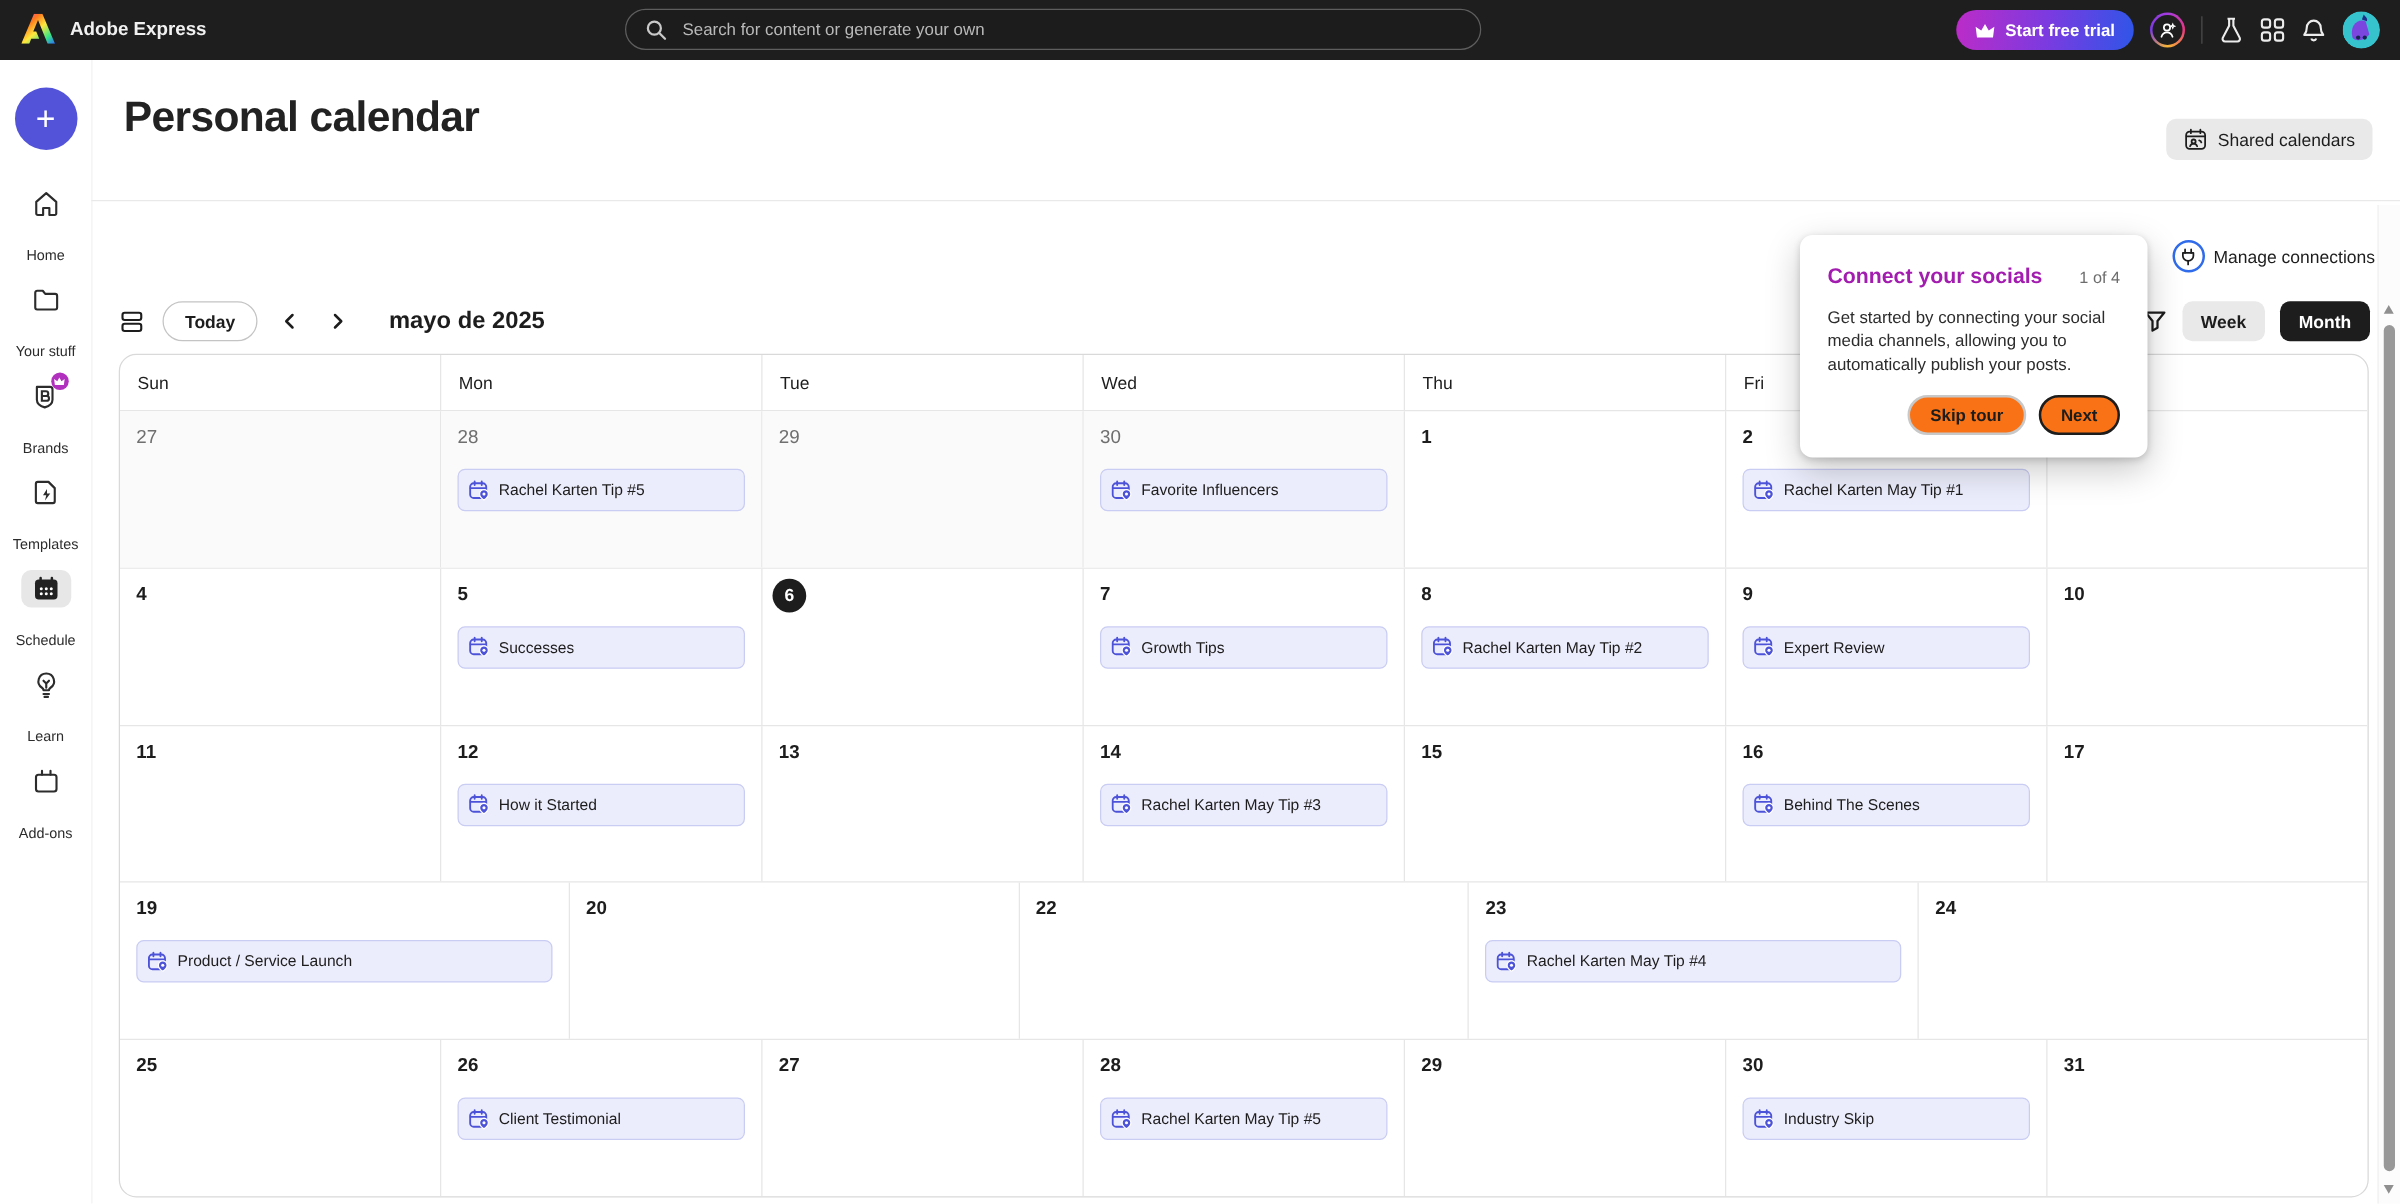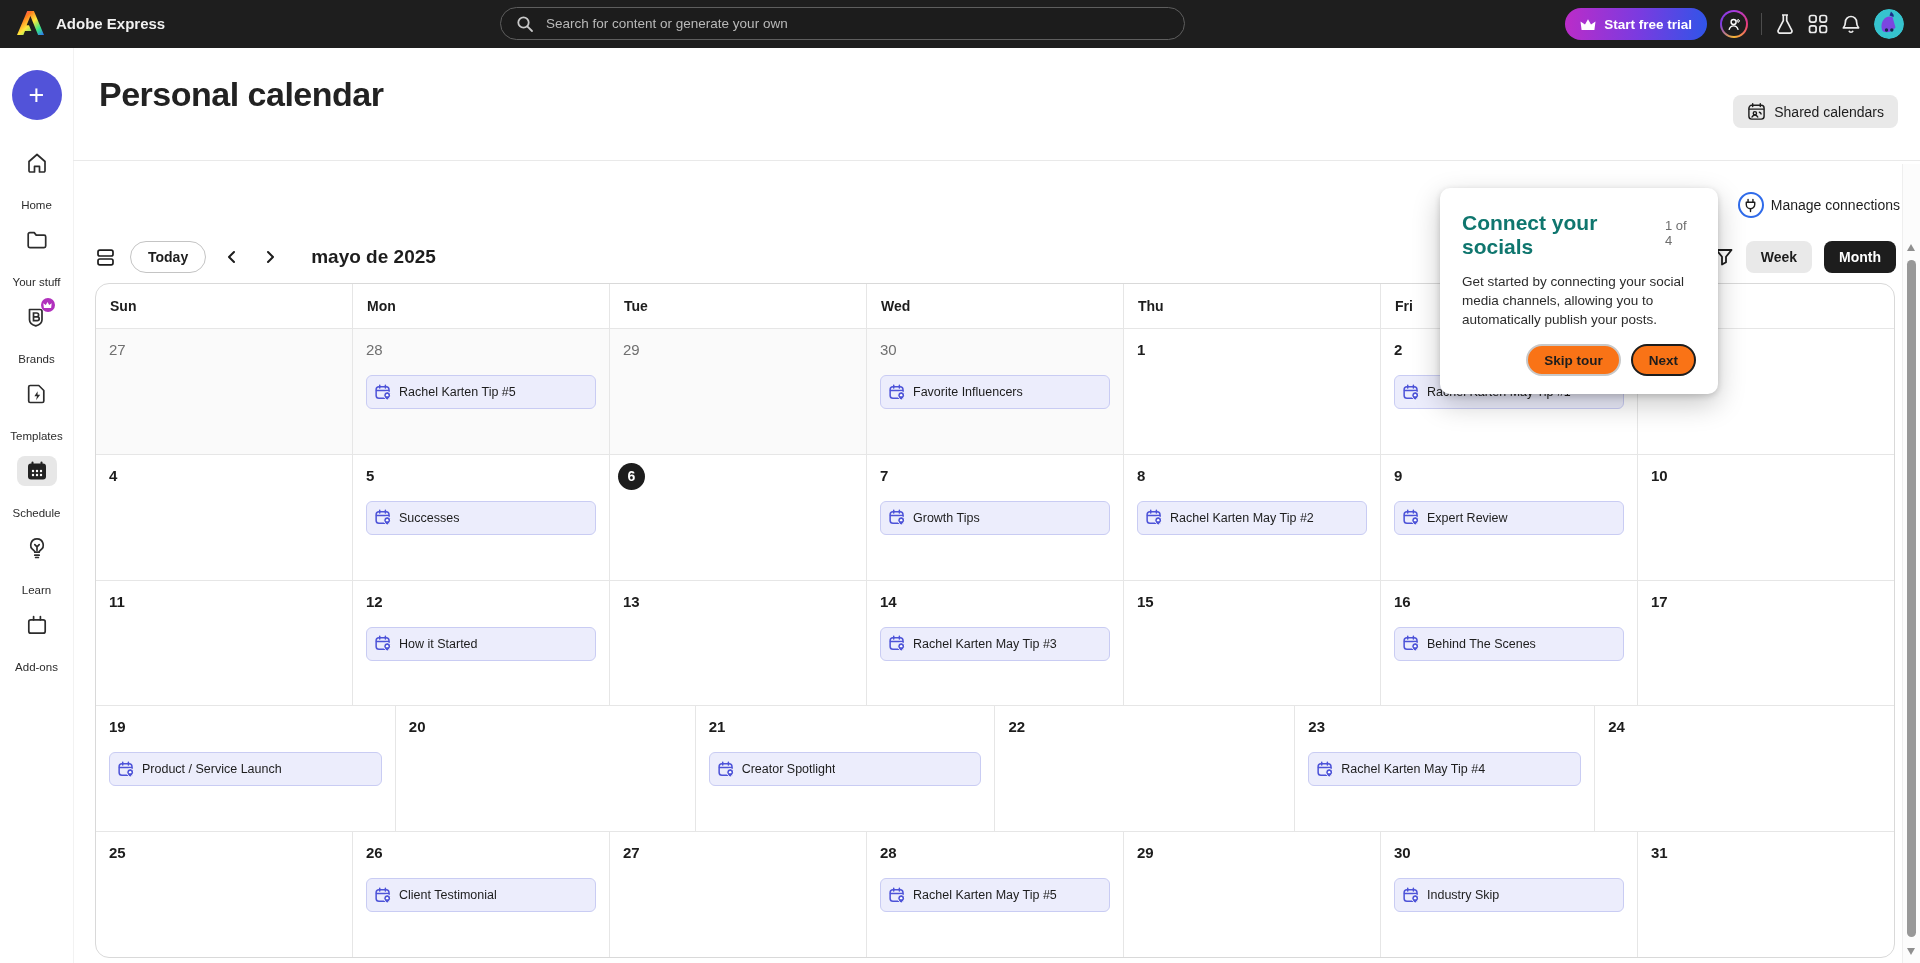--- a/index.html
+++ b/index.html
@@ -57,41 +57,41 @@
   .month-title{font-size:19px;font-weight:700;margin-left:29px;color:#1d1d1d;}
   .tb-right{margin-left:auto;display:flex;align-items:center;gap:12px;}
   .view-btn{height:32px;padding:0 15px;border:none;border-radius:8px;background:#e9e9e9;font-size:14px;font-weight:700;
             color:#1d1d1d;cursor:pointer;font-family:"Liberation Sans",sans-serif;}
   .view-btn.active{background:#1d1d1d;color:#fff;}
 
   
   .calendar{position:absolute;left:95px;top:283px;width:1800px;height:675px;border:1px solid #d9d9d9;border-radius:14px;
             overflow:hidden;display:flex;flex-direction:column;box-sizing:border-box;background:#fff;}
   .head-row{display:flex;height:44px;border-bottom:1px solid #e6e6e6;flex:none;}
-  .day-head{flex:1;display:flex;align-items:center;padding-left:14px;font-size:14px;font-weight:700;border-right:1px solid #e6e6e6;}
+  .day-head{flex:1;display:flex;align-items:center;padding-left:14px;font-size:14px;font-weight:400;border-right:1px solid #e6e6e6;}
   .head-row .day-head:last-child{border-right:none;}
   .week-row{flex:1;display:flex;border-bottom:1px solid #e6e6e6;}
   .week-row:last-child{border-bottom:none;}
   .day-cell{flex:1;border-right:1px solid #e6e6e6;padding:12px 13px;box-sizing:border-box;}
   .week-row .day-cell:last-child{border-right:none;}
   .day-cell.outside{background:#fafafa;}
   .date-row{height:26px;display:flex;align-items:flex-start;}
   .date-num{font-size:15px;font-weight:700;color:#1d1d1d;}
   .outside .date-num{color:#6f6f6f;font-weight:400;}
   .date-num.today{width:27px;height:27px;border-radius:50%;background:#1d1d1d;color:#fff;display:grid;place-items:center;
                   margin:-4px 0 0 -5px;font-size:14px;}
   .event-pill{margin-top:8px;height:27px;background:#ecedfc;border:1px solid #c9ccf3;border-radius:6px;
               display:flex;align-items:center;gap:7px;padding:16px 8px;cursor:pointer;box-sizing:border-box;}
   .event-title{font-size:12.5px;color:#1d1d1d;white-space:nowrap;overflow:hidden;}
 
   
   .tour-popup{position:absolute;left:1440px;top:188px;width:278px;box-sizing:border-box;background:#fff;border-radius:10px;
               padding:23px 22px 18px;box-shadow:0 2px 6px rgba(0,0,0,.16),0 10px 28px rgba(0,0,0,.22);z-index:50;}
   .tour-head{display:flex;justify-content:space-between;align-items:baseline;}
-  .tour-title{font-size:21px;font-weight:700;color:#0f766e;}
+  .tour-title{font-size:17px;font-weight:700;color:#a21caf;}
   .tour-step{font-size:13px;color:#6d6d6d;}
   .tour-body{margin-top:13px;font-size:13.5px;line-height:1.42;color:#2c2c2c;}
   .tour-actions{margin-top:15px;display:flex;justify-content:flex-end;gap:10px;}
   .pill-btn{height:32px;padding:0 16px;border-radius:16px;background:#f97316;font-size:13.5px;font-weight:700;color:#1d1d1d;
             cursor:pointer;font-family:"Liberation Sans",sans-serif;}
   .btn-skip{border:2px solid #c8c8c8;}
   .btn-next{border:2px solid #1d1d1d;}
 
   
   .scrollbar{position:absolute;right:0;top:164px;bottom:0;width:17px;background:#fcfcfc;border-left:1px solid #efefef;}
@@ -568,36 +568,20 @@
             <span class="event-title">Product / Service Launch</span>
           </div>
         </div>
         <div class="day-cell">
           <div class="date-row">
             <span class="date-num">20</span>
           </div>
         </div>
         <div class="day-cell">
           <div class="date-row">
-            <span class="date-num">21</span>
-          </div>
-          <div class="event-pill">
-            <span class="event-icon">
-              <svg width="17" height="17" viewBox="0 0 18 18" fill="none">
-                <rect x="1.2" y="2.8" width="13.6" height="12.4" rx="3" stroke="#4d53d8" stroke-width="1.6"></rect>
-                <path d="M5 1.2 v3 M11 1.2 v3 M1.6 6.9 h13" stroke="#4d53d8" stroke-width="1.6" stroke-linecap="round"></path>
-                <path d="M12.9 8.1 a3.7 3.7 0 0 1 3.7 3.7 c0 2.7-3.7 5.2-3.7 5.2 s-3.7-2.5-3.7-5.2 a3.7 3.7 0 0 1 3.7-3.7 Z" fill="#4d53d8" stroke="#fff" stroke-width="1"></path>
-                <circle cx="12.9" cy="11.8" r="1.3" fill="#fff"></circle>
-              </svg>
-            </span>
-            <span class="event-title">Creator Spotlight</span>
-          </div>
-        </div>
-        <div class="day-cell">
-          <div class="date-row">
             <span class="date-num">22</span>
           </div>
         </div>
         <div class="day-cell">
           <div class="date-row">
             <span class="date-num">23</span>
           </div>
           <div class="event-pill">
             <span class="event-icon">
               <svg width="17" height="17" viewBox="0 0 18 18" fill="none">

